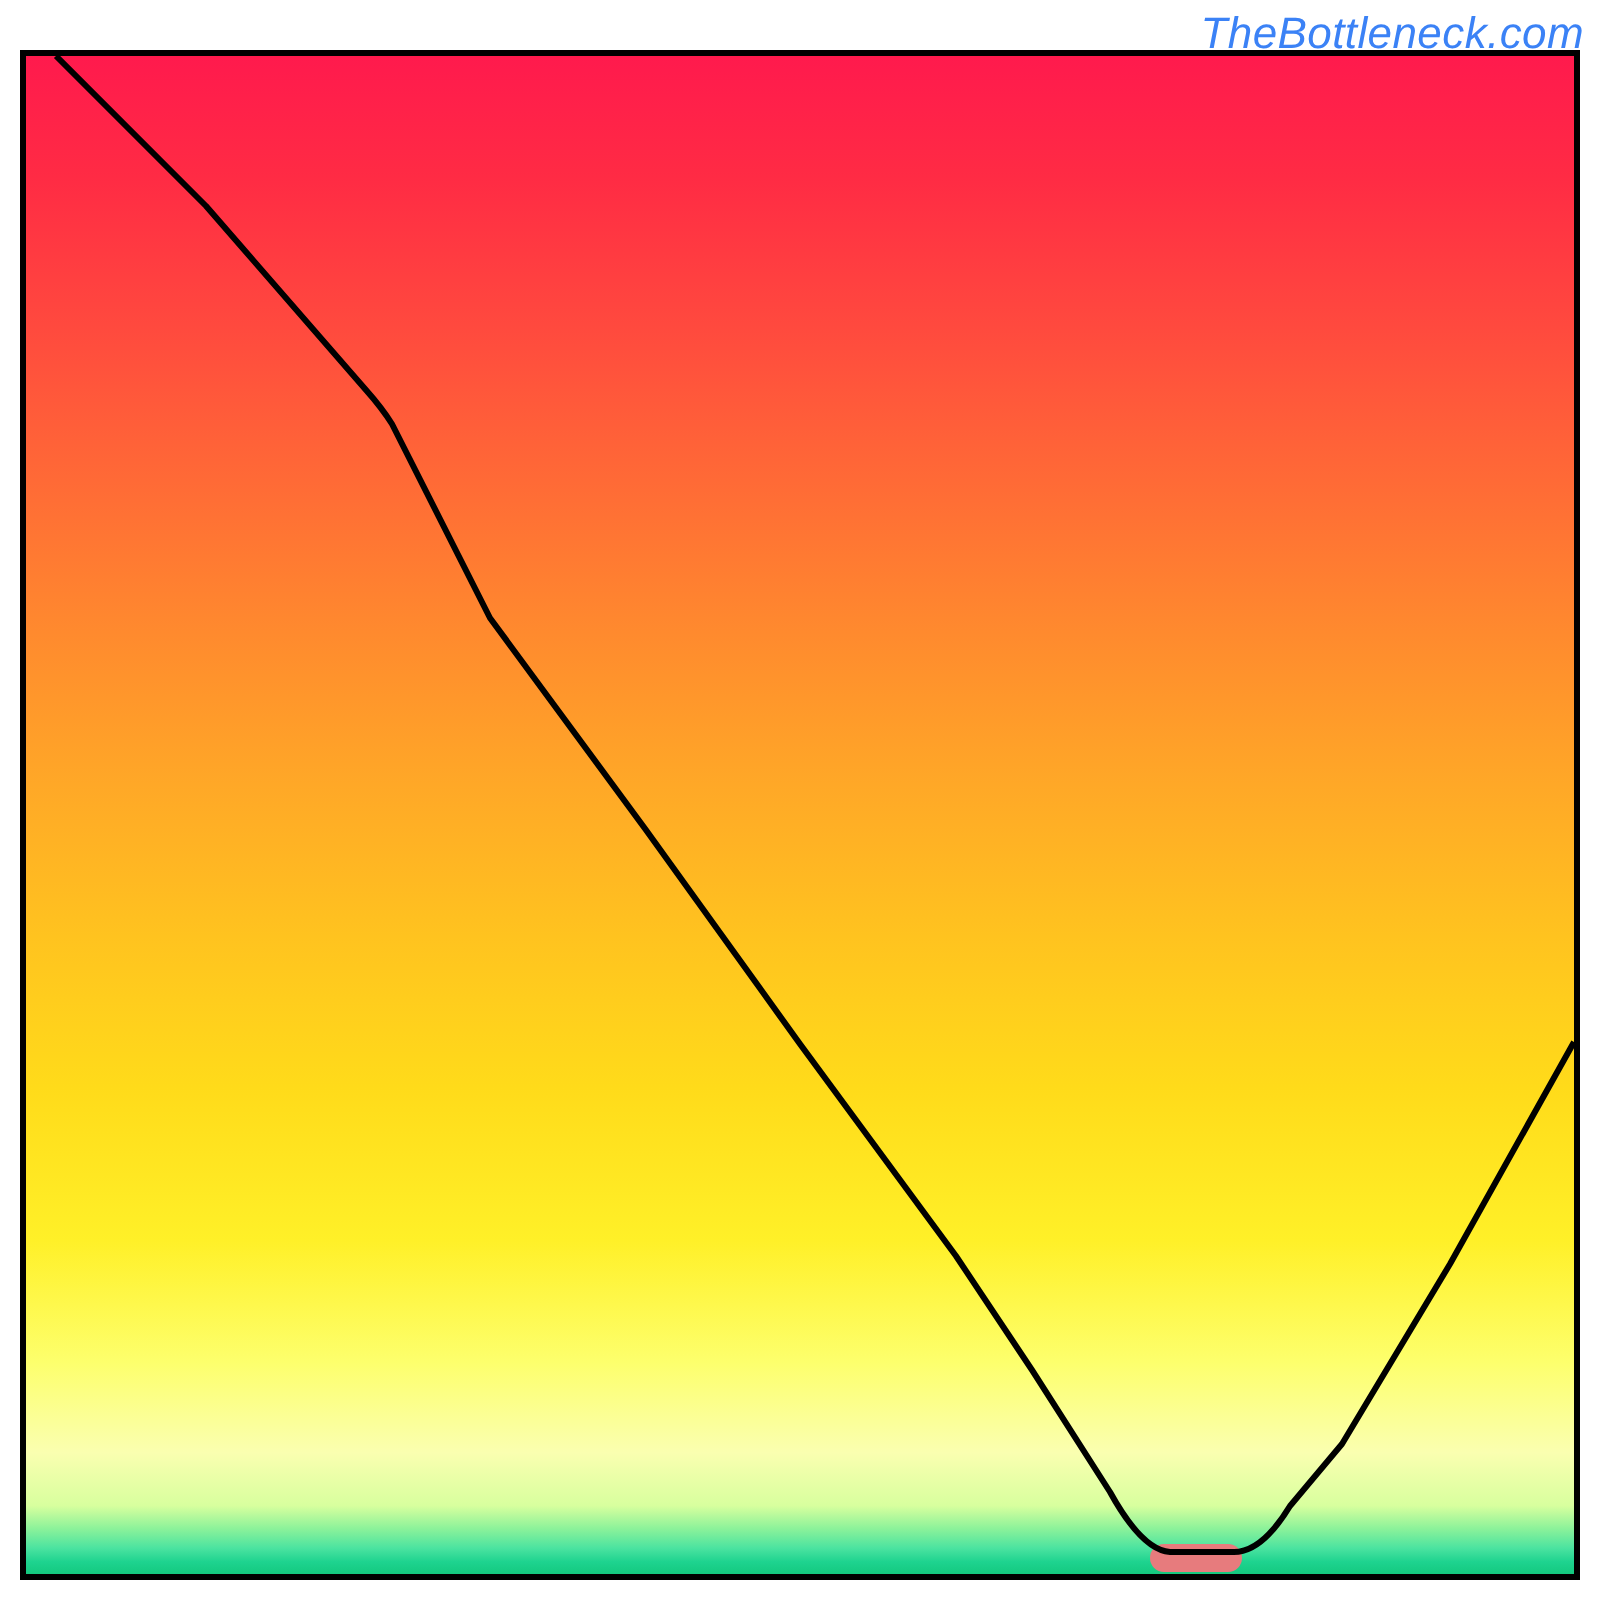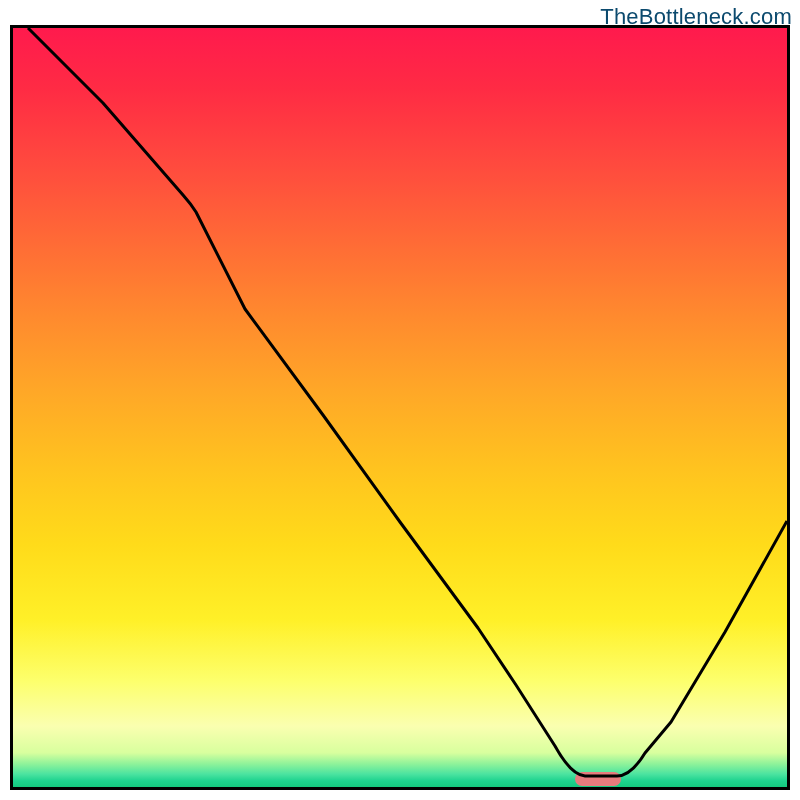--- a/index.html
+++ b/index.html
@@ -8,25 +8,26 @@
     width: 800px;
     height: 800px;
     font-family: Arial, Helvetica, sans-serif;
     background: #ffffff;
     position: relative;
   }
   .watermark {
     position: absolute;
     top: 4px;
     right: 8px;
-    color: #0c4a6e;
+    color: #3b82f6;
     font-size: 22px;
     font-weight: 500;
     letter-spacing: 0.2px;
     z-index: 10;
+    font-style: italic;
   }
   .outer-frame {
     position: absolute;
     left: 10px;
     top: 25px;
     width: 780px;
     height: 765px;
     border: 3px solid #000000;
     box-sizing: border-box;
   }

